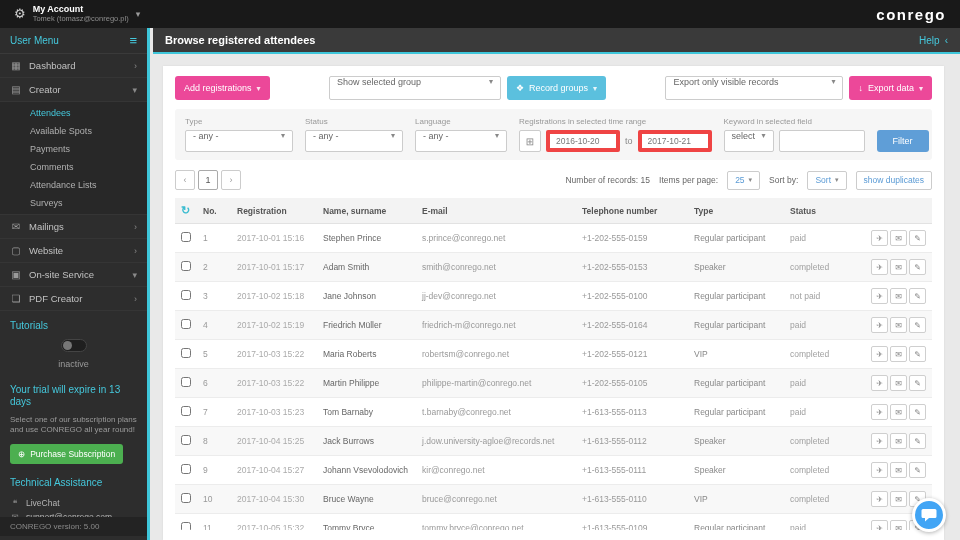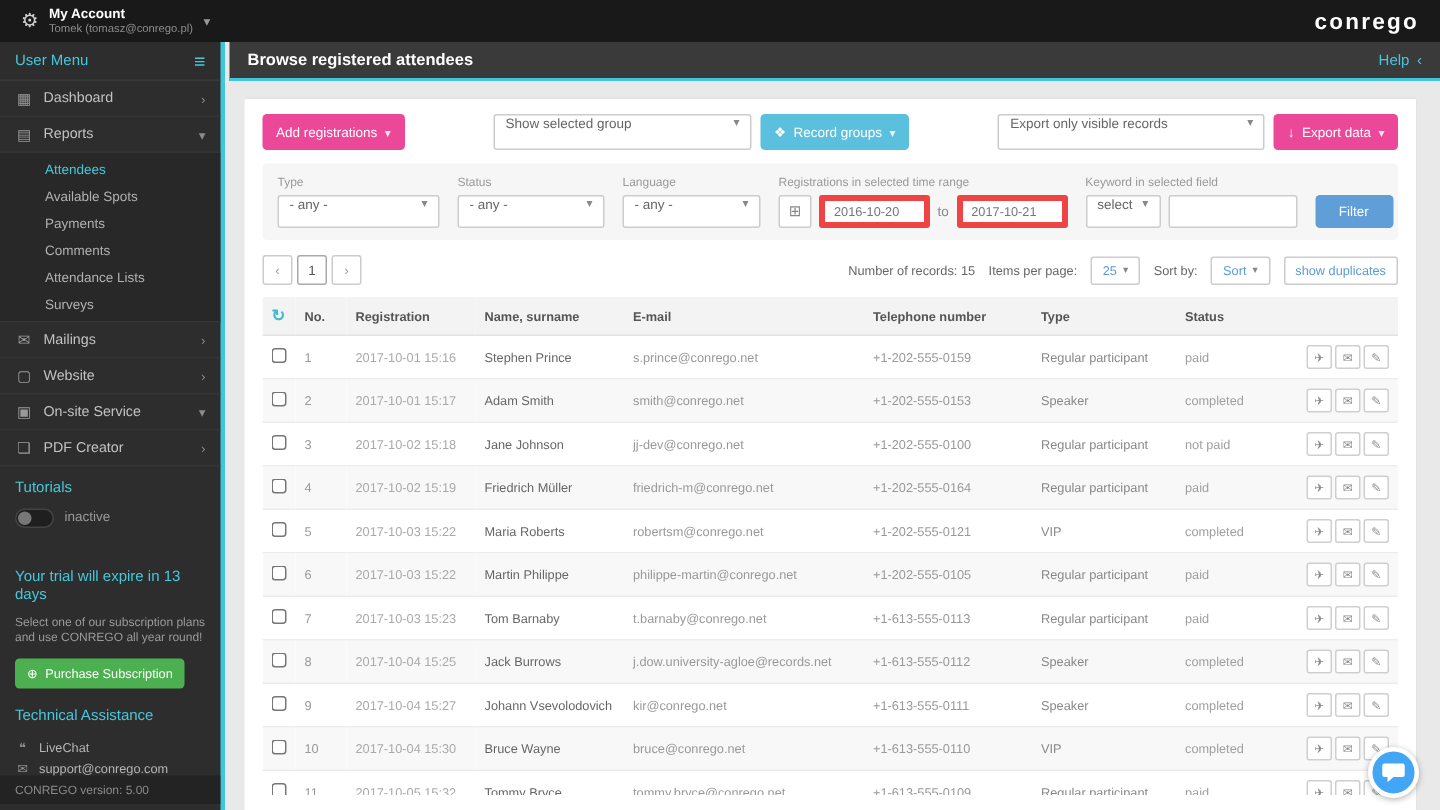--- a/index.html
+++ b/index.html
@@ -23,21 +23,21 @@
   .um-burger{color:#45c8dc;font-size:13px;cursor:pointer;}
   .nav-item{display:flex;align-items:center;height:24px;padding:0 10px;gap:7px;color:#c2c2c2;font-size:9.5px;border-bottom:1px solid #353535;cursor:pointer;}
   .nav-ico{width:12px;color:#9a9a9a;font-size:10px;text-align:center;}
   .nav-label{flex:1;}
   .nav-chev{color:#8a8a8a;font-size:9px;}
   .submenu{background:#282828;border-bottom:1px solid #353535;padding:2px 0;}
   .sub-item{display:block;padding:4px 10px 4px 30px;color:#b0b0b0;font-size:9px;cursor:pointer;}
   .sub-item.active{color:#45c8dc;}
   .side-section{padding:9px 10px 4px 10px;}
   .side-heading{color:#45c8dc;font-size:10px;margin-bottom:6px;line-height:1.25;}
-  .toggle-row{display:flex;gap:7px;margin-bottom:14px;}
+  .toggle-row{display:flex;align-items:center;gap:7px;margin-bottom:2px;flex-direction:column;}
   .toggle{width:26px;height:13px;background:#1f1f1f;border-radius:7px;position:relative;display:inline-block;cursor:pointer;border:1px solid #444;}
   .knob{position:absolute;left:1px;top:1px;width:9px;height:9px;border-radius:50%;background:#777;}
   .toggle-label{color:#9a9a9a;font-size:9px;}
   .trial-text{color:#9a9a9a;font-size:8px;line-height:1.35;margin-bottom:8px;}
   .btn-purchase{display:inline-flex;align-items:center;gap:5px;background:#4caf50;color:#fff;border:none;border-radius:3px;font-size:8.5px;padding:5px 8px;cursor:pointer;font-family:inherit;}
   .contact-item{display:flex;align-items:center;gap:6px;color:#b5b5b5;font-size:8.5px;padding:2px 0;cursor:pointer;}
   .contact-ico{color:#8d8d8d;width:10px;text-align:center;}
   .version-bar{position:absolute;bottom:4px;left:0;right:0;background:#232323;color:#8a8a8a;font-size:8px;padding:5px 10px;}
 
   
@@ -130,21 +130,21 @@
   </div>
 
   <div class="nav-item">
     <span class="nav-ico">▦</span>
     <span class="nav-label">Dashboard</span>
     <span class="nav-chev">›</span>
   </div>
 
   <div class="nav-item">
     <span class="nav-ico">▤</span>
-    <span class="nav-label">Reports</span>
+    <span class="nav-label">Creator</span>
     <span class="nav-chev">▾</span>
   </div>
   <div class="submenu">
     <span class="sub-item active">Attendees</span>
     <span class="sub-item">Available Spots</span>
     <span class="sub-item">Payments</span>
     <span class="sub-item">Comments</span>
     <span class="sub-item">Attendance Lists</span>
     <span class="sub-item">Surveys</span>
   </div>

